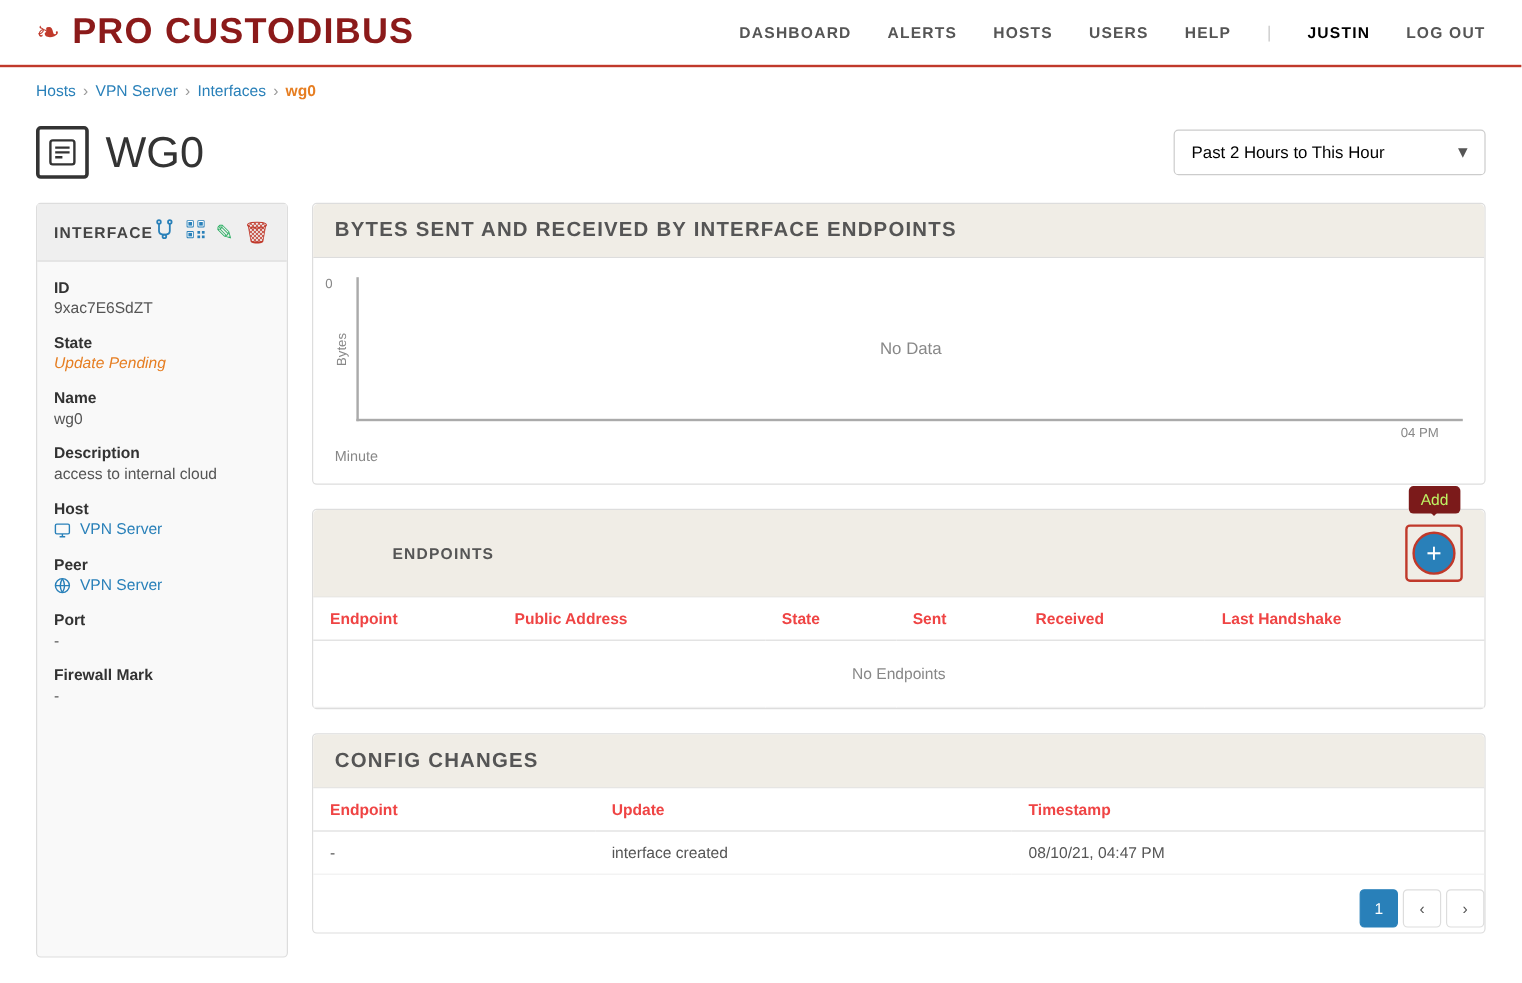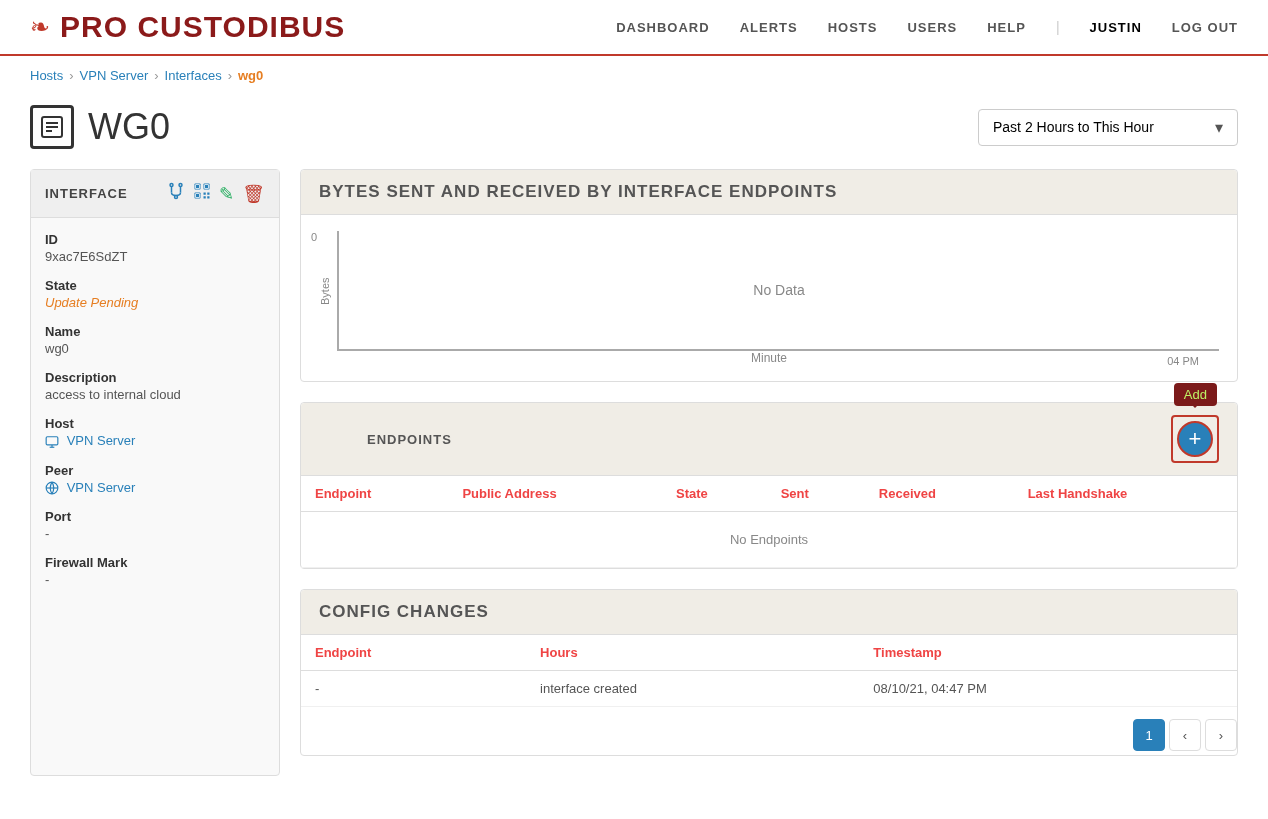--- a/index.html
+++ b/index.html
@@ -101,21 +101,21 @@
 
     
     .main-content {
       display: flex;
       gap: 20px;
       padding: 0 30px 30px;
     }
 
     
     .sidebar {
-      width: 250px;
+      width: 210px;
       flex-shrink: 0;
       border: 1px solid #ddd;
       border-radius: 4px;
       background: #f9f9f9;
     }
     .sidebar-header {
       display: flex;
       align-items: center;
       justify-content: space-between;
       padding: 12px 14px;
@@ -218,23 +218,24 @@
       color: #888;
     }
     .chart-time-label {
       position: absolute;
       bottom: -18px;
       right: 20px;
       font-size: 11px;
       color: #888;
     }
     .chart-x-label {
-      text-align: center;
+      text-align: left;
       font-size: 12px;
       color: #888;
+      margin-top: 22px;
     }
 
     
     .endpoints-panel-header-row {
       display: flex;
       align-items: center;
       justify-content: space-between;
       background: #f0ede6;
       padding: 12px 18px;
       border-bottom: 1px solid #ddd;
@@ -534,21 +535,21 @@
       </div>
     </div>
 
     <div class="panel-section">
       <div class="panel-header">CONFIG CHANGES</div>
       <div>
         <table>
           <thead>
             <tr>
               <th>Endpoint</th>
-              <th>Hours</th>
+              <th>Update</th>
               <th>Timestamp</th>
             </tr>
           </thead>
           <tbody id="config-table-body">
           <tr>
                 <td>-</td>
                 <td>interface created</td>
                 <td>08/10/21, 04:47 PM</td>
               </tr>
             </tbody>

